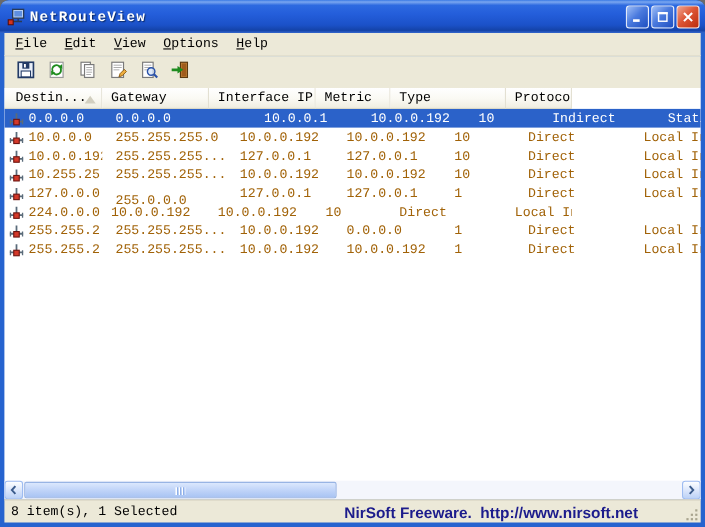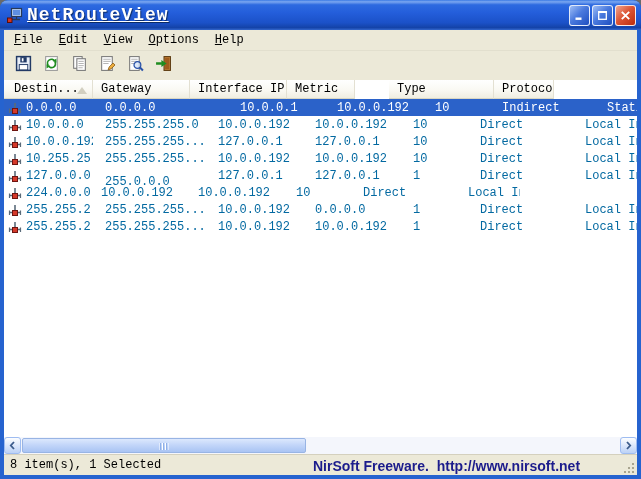--- a/index.html
+++ b/index.html
@@ -13,23 +13,22 @@
   }
   
   .titlebar {
     height:30px; display:flex; align-items:center;
     padding:0 5px 0 6px; box-sizing:border-box;
     background:linear-gradient(180deg,#3a7ae4 0%,#7ba7f0 6%,#2d6ae0 16%,#245edb 42%,#1b51c8 76%,#1443a8 92%,#3467cd 100%);
     border-radius:8px 8px 0 0;
   }
   .app-icon { width:17px; height:17px; margin-right:4px; flex:none; }
   .title {
-    color:#fff; font-weight:bold; font-size:18px; letter-spacing:1px;
+    color:#fff; font-weight:bold; font-size:13px; letter-spacing:1px;
     text-shadow:1px 1px 1px #0a2a66;
-    text-decoration:underline;
   }
   .winbtns { margin-left:auto; display:flex; gap:2px; }
   .winbtn {
     width:21px; height:21px; box-sizing:border-box; border-radius:3px;
     border:1px solid rgba(255,255,255,.85);
     display:flex; align-items:center; justify-content:center;
   }
   .btn-blue  { background:linear-gradient(135deg,#9dbdf6 0%,#4a7ade 45%,#1e4fc0 100%); }
   .btn-close { background:linear-gradient(135deg,#f0a58f 0%,#dd5636 45%,#bc2c0c 100%); }
   
@@ -58,21 +57,21 @@
     border-right:1px solid #e3e0d2; border-bottom:1px solid #d9d6c4;
     font-size:12px; padding:2px 0 0 8px; white-space:pre; overflow:hidden;
   }
   .hcell-destination { padding-left:10px; }
   .hcell-mask { padding-left:12px; }
   .sort-arrow {
     position:absolute; right:5px; top:7px; width:0; height:0;
     border-left:5px solid transparent; border-right:5px solid transparent;
     border-bottom:7px solid #d2cfc0;
   }
-  .row { display:flex; height:17px; align-items:center; font-size:12px; color:#0369a1; }
+  .row { display:flex; height:17px; align-items:center; font-size:12px; color:#a16207; }
   .row.selected { background:#2B62C9; color:#fff; }
   .cell { box-sizing:border-box; flex:none; padding-left:8px; white-space:pre; overflow:hidden; }
   .cell-destination { padding-left:3px; display:flex; align-items:center; }
   .cell-mask { padding-left:12px; }
   .cell-metric { padding-left:9px; }
   .row-icon { width:16px; height:14px; margin-right:3px; flex:none; display:inline-flex; }
   
   .hscroll {
     position:absolute; bottom:0; left:0; width:633px; height:17px;
     background:#f4f6fc;
@@ -218,21 +217,21 @@
       </span>
     </div>
   </div>
 
   <div class="client">
     <div class="header-row">
         <div class="hcell hcell-destination" style="width: 89px;"><span>Destin...</span><span class="sort-arrow"></span></div>
         <div class="hcell hcell-gateway" style="width: 97px;"><span>Gateway</span></div>
         <div class="hcell hcell-interface_ip" style="width: 97px;"><span>Interface IP</span></div>
         <div class="hcell hcell-metric" style="width: 68px;"><span>Metric</span></div>
-        <div class="hcell hcell-type" style="width: 105px; margin-left: 34px;"><span>Type</span></div>
+        <div class="hcell hcell-type" style="width: 105px;"><span>Type</span></div>
         <div class="hcell hcell-protocol" style="width: 60px;"><span>Protocol</span></div>
       </div>
     <div>
         <div class="row selected">
           <div class="cell cell-destination" style="width: 89px;"><span class="row-icon"><svg width="16" height="14" viewBox="0 0 16 14">
                 <path d="M8 2 V9" stroke="#5a6b7a" stroke-width="1.6"></path>
                 <path d="M2 9.5 H14" stroke="#5a6b7a" stroke-width="1.6"></path>
                 <path d="M2.5 7.5 V12 M13.5 7.5 V12" stroke="#5a6b7a" stroke-width="1.2"></path>
                 <rect x="5.5" y="7.5" width="5" height="5" fill="#d4392a" stroke="#6d1410"></rect>
               </svg></span><span>0.0.0.0</span></div>

